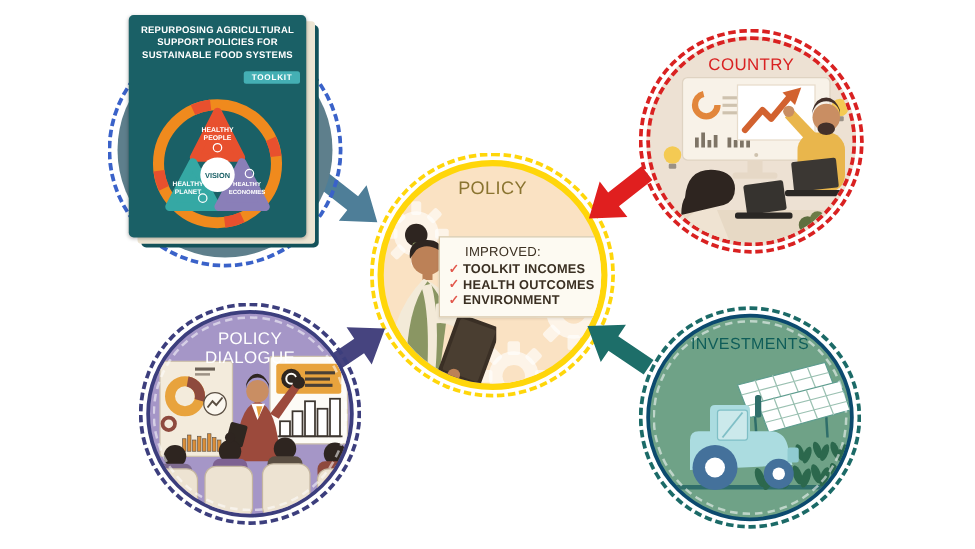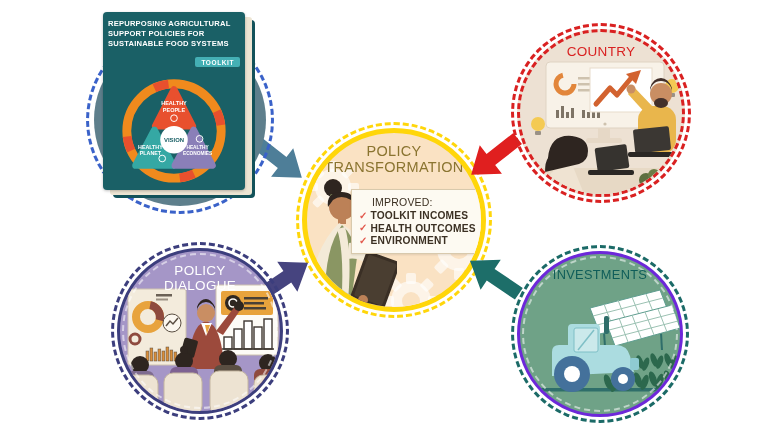--- a/index.html
+++ b/index.html
@@ -12,21 +12,21 @@
 
   
   .node-toolkit{left:86px;top:26px;width:188px;height:188px;z-index:3;}
   .node-toolkit .ring{border:3px dashed #3A62C9;}
   .node-toolkit .fill{inset:8px;background:#5E7F8C;}
   .book{position:absolute;left:17px;top:-14px;width:152px;height:186px;z-index:4;}
   .book-back{position:absolute;left:10px;top:8px;width:142px;height:178px;background:#13525A;border-radius:4px;}
   .book-pages{position:absolute;left:7px;top:5px;width:142px;height:178px;background:#EDE5D3;border-radius:3px;}
   .book-front{position:absolute;left:0;top:0;width:142px;height:178px;background:#1A6066;border-radius:4px;
               box-shadow:0 1px 3px rgba(0,0,0,.25);padding:7px 5px 0 5px;box-sizing:border-box;}
-  .book-title{color:#fff;font-weight:bold;font-size:7.6px;line-height:1.3;letter-spacing:.2px;}
+  .book-title{color:#fff;font-weight:bold;font-size:7.6px;line-height:1.3;text-align:center;letter-spacing:.2px;}
   .badge-row{text-align:right;margin-top:2px;}
   .badge{display:inline-block;background:#44AFB4;color:#fff;font-weight:bold;font-size:6.5px;
          padding:1.5px 6px;border-radius:2px;letter-spacing:.6px;}
   .tri-wrap{margin-top:1px;text-align:center;}
 
   
   .node-diagnostics{left:511px;top:23px;width:180px;height:180px;z-index:3;}
   .node-diagnostics .ring{border:3px dashed #D92121;}
   .node-diagnostics .fill{inset:6px;border:3px dashed #D92121;background:#EDE1D3;}
   .node-diagnostics .node-title{top:12px;font-size:13.5px;color:#D92121;}
@@ -34,21 +34,21 @@
   
   .node-dialogue{left:111px;top:242px;width:178px;height:178px;z-index:3;}
   .node-dialogue .ring{border:3px dashed #3C3E7D;}
   .node-dialogue .fill{inset:6px;border:3px solid #3C3E7D;background:#A596C7;}
   .inner-dash{position:absolute;inset:2px;border-radius:50%;border:2px dashed rgba(255,255,255,.55);z-index:5;pointer-events:none;}
   .node-dialogue .node-title{top:12px;font-size:13.5px;color:#ffffff;}
 
   
   .node-investments{left:511px;top:245px;width:178px;height:178px;z-index:3;}
   .node-investments .ring{border:3px dashed #1B6A67;}
-  .node-investments .fill{inset:6px;border:3px solid #6d28d9;background:#6FA287;}
+  .node-investments .fill{inset:6px;border:3px solid #0c4a6e;background:#6FA287;}
   .node-investments .node-title{top:14px;font-size:12.8px;color:#0F5D59;}
 
   
   .node-center{left:296px;top:122px;width:196px;height:196px;z-index:1;}
   .node-center .ring{border:3px dashed #FFD60A;}
   .node-center .fill{inset:6px;border:5px solid #FFD60A;background:#FAE2C3;}
   .node-center .node-title{top:10px;font-size:14.5px;color:#8A7430;}
   .improve-box{position:absolute;left:44px;top:56px;width:124px;background:#FDFAF2;border:1px solid #D8C9AC;
                box-shadow:0 1px 2px rgba(0,0,0,.10);padding:6px 5px 7px 7px;z-index:4;}
   .imp-head{font-size:10.5px;font-weight:normal;color:#3B2F21;margin-left:13px;margin-bottom:2px;letter-spacing:.2px;}
@@ -158,21 +158,20 @@
                 </g>
               </g>
             <circle r="20"></circle>
               <circle r="9" fill="#FAE2C3"></circle>
           </g>
         </g>
       </svg>
 
       <div class="node-title">
         <div>POLICY</div>
-        <div>TRANSFORMATION</div>
       </div>
 
       <div class="improve-box">
         <div class="imp-head">IMPROVED:</div>
         <div class="imp-row">
           <span class="check">✓</span>
           <span class="imp-label">TOOLKIT INCOMES</span>
         </div>
         <div class="imp-row">
           <span class="check">✓</span>

